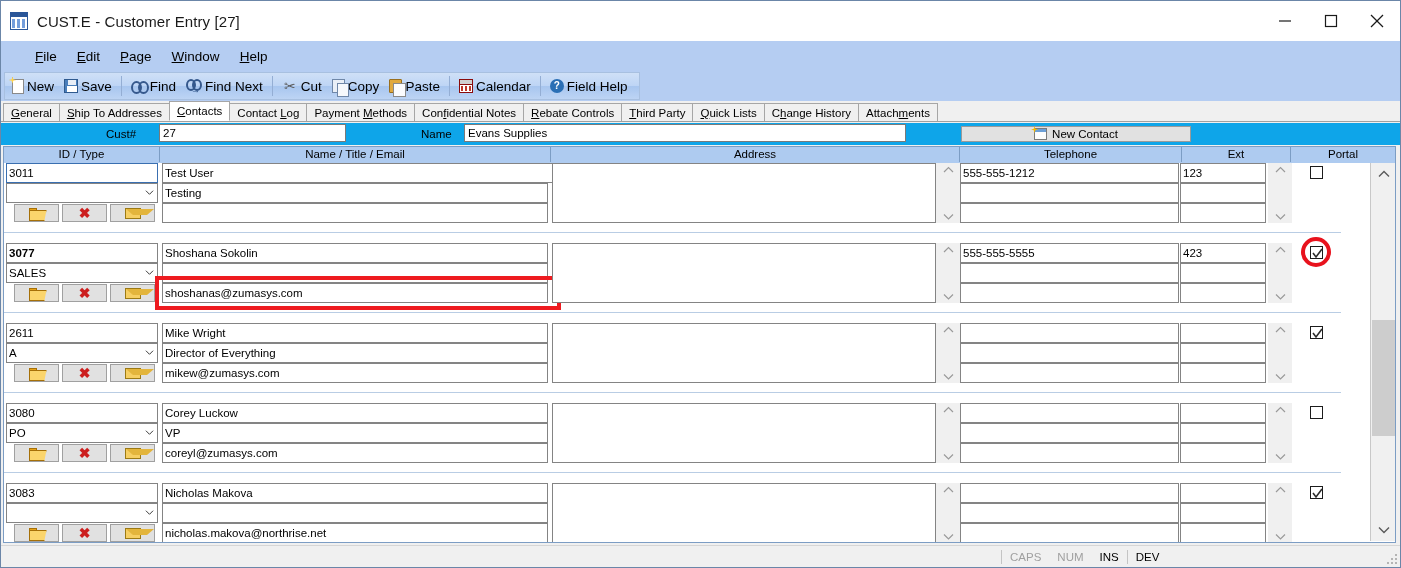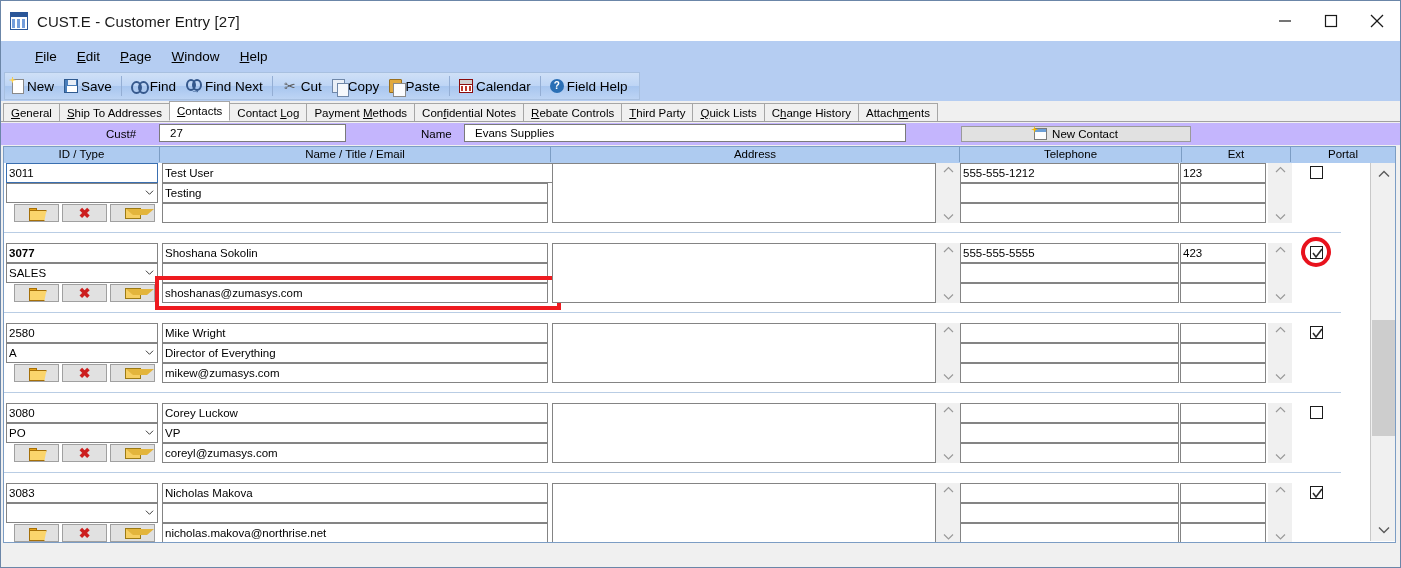--- a/index.html
+++ b/index.html
@@ -115,25 +115,25 @@
     background:#f0f0f0; border:1px solid #a6a6a6; border-bottom:none;
     margin-right:-1px; white-space:nowrap;
   }
   .tab.active {
     background:#ffffff; height:20px; line-height:19px; position:relative; z-index:3;
     border-bottom:1px solid #ffffff; font-weight:normal;
   }
   .tab u { text-decoration:underline; }
 
   
-  .hdr { position:absolute; left:0; top:122px; width:1399px; height:22px; background:#c4b5fd; }
+  .hdr { position:absolute; left:0; top:122px; width:1399px; height:22px; background:#0ea5e9; }
   .lbl { position:absolute; font-size:11.5px; color:#000; line-height:18px; }
   .fld {
     position:absolute; height:18px; background:#fff; border:1px solid #7a7a7a;
-    font-size:11.5px; color:#000; line-height:16px; padding:0 10px;
+    font-size:11.5px; color:#000; line-height:16px; padding:0 3px;
     font-family:"Liberation Sans", sans-serif;
   }
   .btn-newcontact {
     position:absolute; left:960px; top:125px; width:230px; height:16px;
     background:#e1e1e1; border:1px solid #9a9a9a;
     display:flex; align-items:center; justify-content:center; gap:5px;
     font-size:11.5px; color:#000;
   }
   .ico-newcontact{width:13px;height:12px;background:#fdfdfd;border:1px solid #7a7a7a;position:relative;flex:none;}
   .ico-newcontact::before{content:"";position:absolute;left:0;top:0;right:0;height:3px;background:#6c9fd6;}
@@ -440,21 +440,21 @@
       <div class="chk" style="left:1306px;top:3px;">
         <svg width="11" height="11">
             <path d="M1 5 L4 9 L10 1" stroke="#2c2c2c" stroke-width="1.6" fill="none"></path>
           </svg>
       </div>
       <div class="redring" style="left:1297px;top:-6px;"></div>
     </div>
     <div class="sep-line" style="top:149px;"></div>
 
     <div class="row" style="top:160px;">
-      <div class="cell-in" style="left:2px;top:0px;width:152px;">2580</div>
+      <div class="cell-in" style="left:2px;top:0px;width:152px;">2611</div>
       <div class="sel" style="left:2px;top:20px;width:152px;">
         <span>A</span>
         <svg class="chev" viewBox="0 0 10 10">
             <path d="M1 3 L5 7 L9 3" stroke="#3a3a3a" stroke-width="1.1" fill="none"></path>
           </svg>
       </div>
       <div class="minibtn" style="left:10px;top:41px;width:45px;">
           <span class="ico-folder"></span>
         </div>
       <div class="minibtn" style="left:58px;top:41px;width:45px;">
@@ -603,14 +603,31 @@
       <div class="vs-thumb" style="top:157px;height:116px;"></div>
       <div class="vs-arrow" style="bottom:0;">
         <svg width="12" height="8">
             <path d="M1 1.5 L6 6.5 L11 1.5" stroke="#5a5a5a" stroke-width="1.4" fill="none"></path>
           </svg>
       </div>
     </div>
 
   </div>
 
+  <div class="statusbar">
+    <div style="width:1000px;"></div>
+    <div class="sb-div"></div>
+    <div class="sb-cell sb-dim">CAPS</div>
+    <div class="sb-cell sb-dim">NUM</div>
+    <div class="sb-cell sb-dark">INS</div>
+    <div class="sb-div"></div>
+    <div class="sb-cell sb-dark">DEV</div>
+    <div class="grip">
+      <i style="right:0;bottom:0;"></i>
+        <i style="right:4px;bottom:0;"></i>
+        <i style="right:8px;bottom:0;"></i>
+      <i style="right:0;bottom:4px;"></i>
+        <i style="right:4px;bottom:4px;"></i>
+      <i style="right:0;bottom:8px;"></i>
+    </div>
+  </div>
 
 </div>
 
 </body></html>

